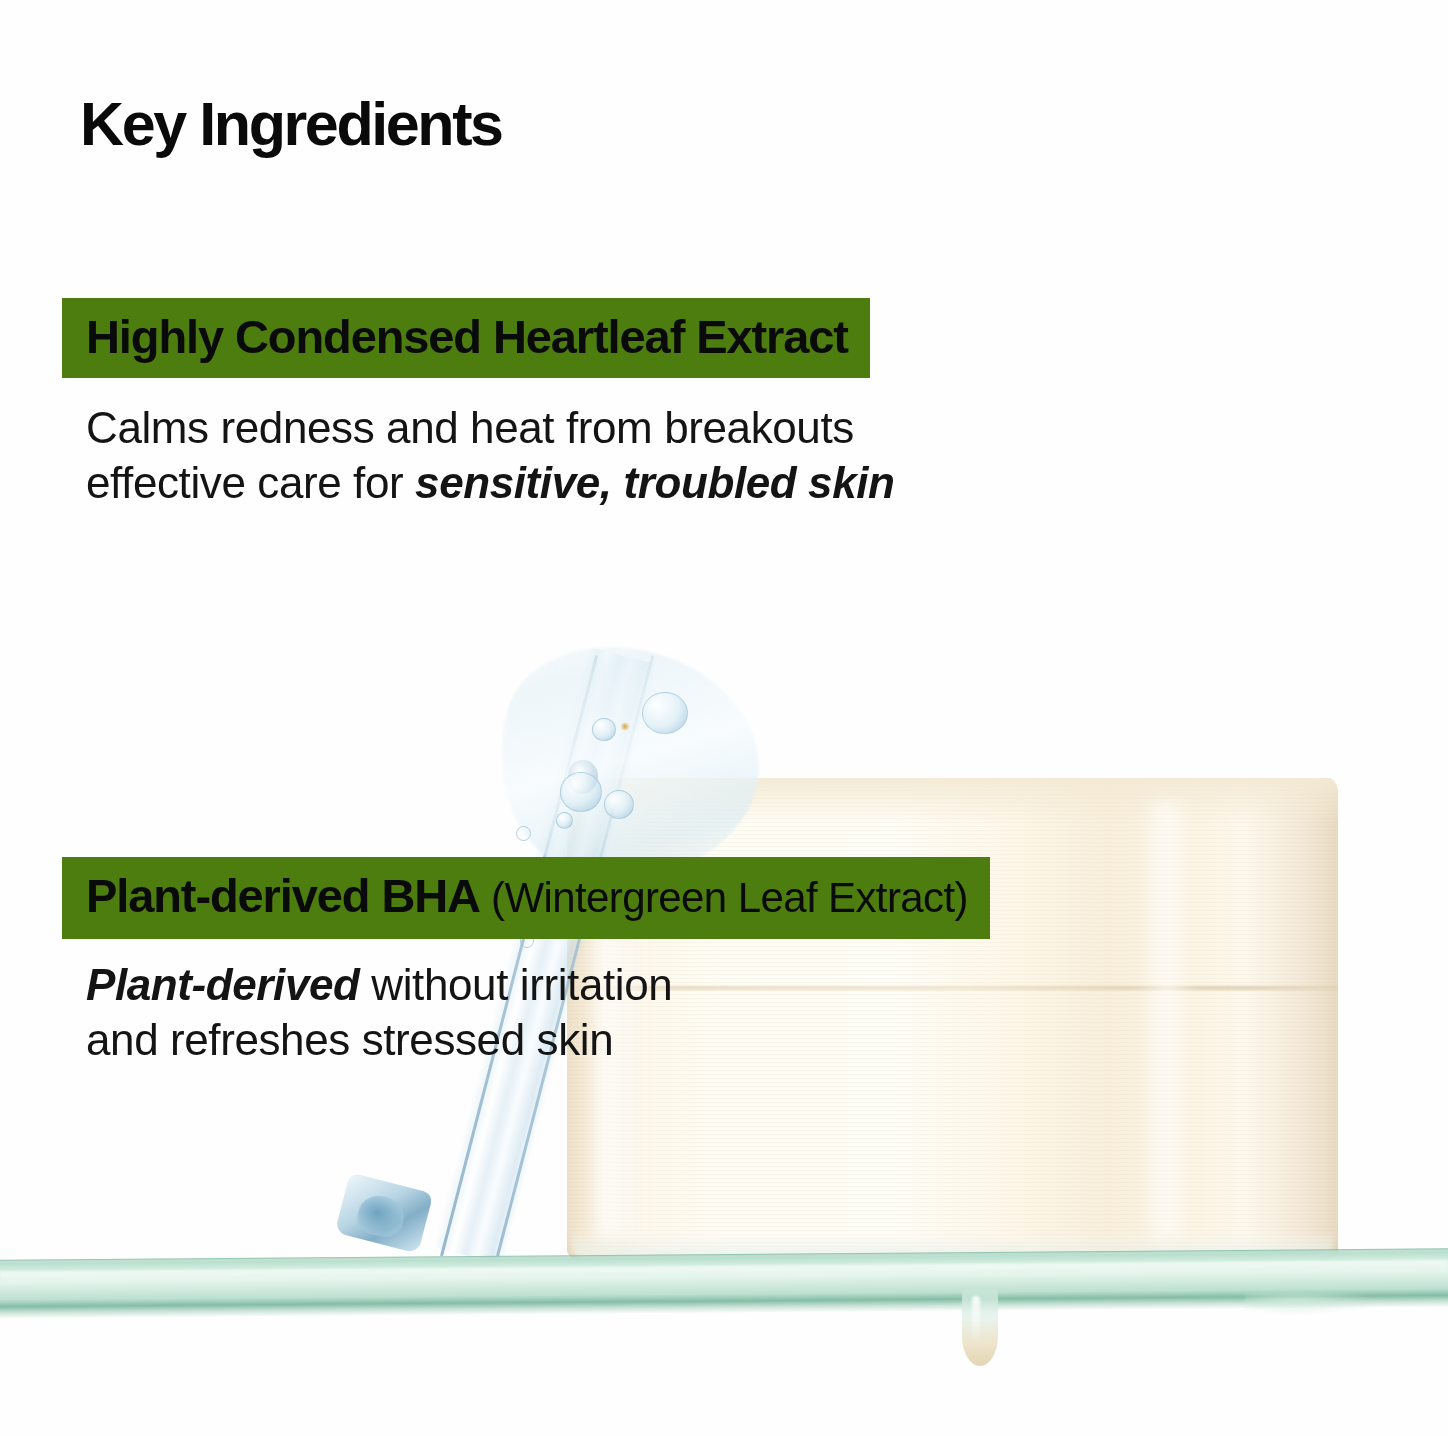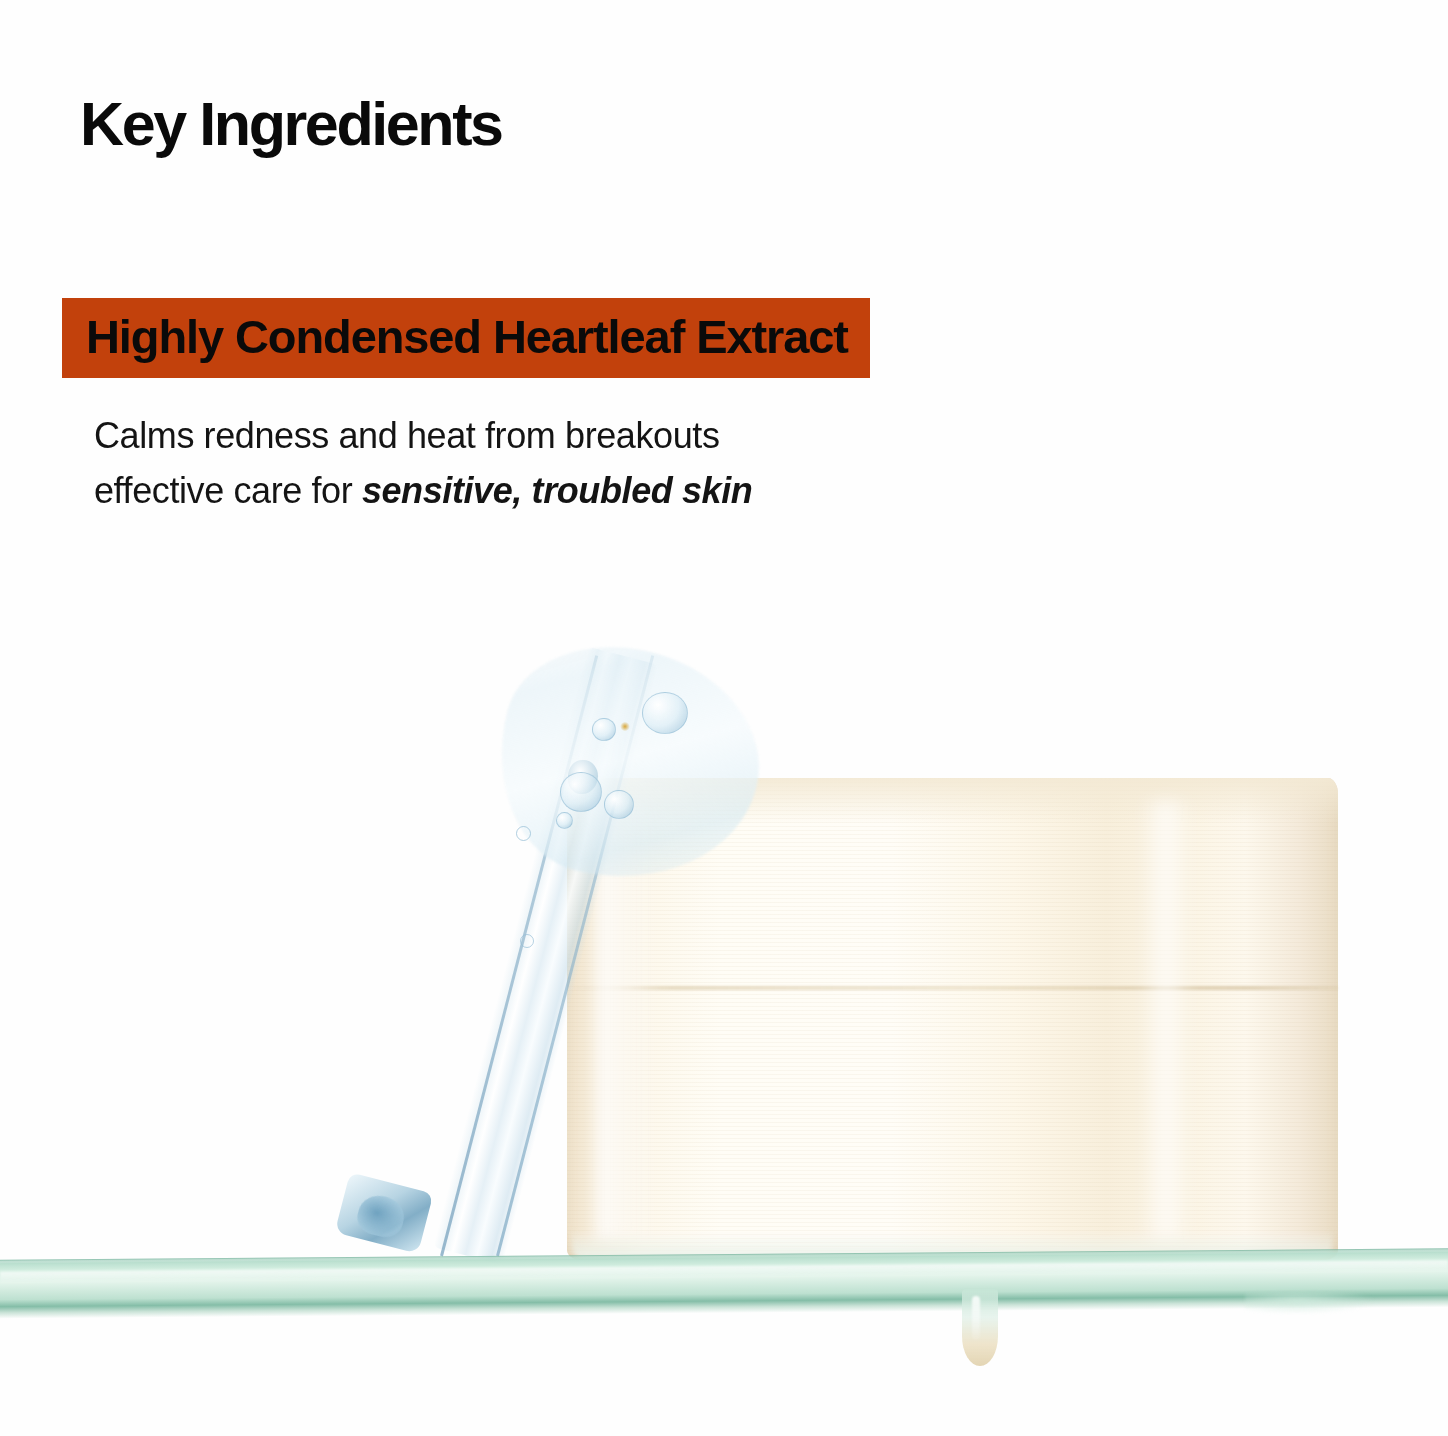--- a/index.html
+++ b/index.html
@@ -319,42 +319,42 @@
 
   .ingredient-block { position: absolute; left: 0; }
   .blk-1 { top: 298px; }
   .blk-2 { top: 572px; }
   .blk-3 { top: 857px; }
 
   .ing-heading {
     display: inline-block;
     margin: 0 2px 0 62px;
     padding: 9px 22px 11px 24px;
-    background: #c2410c;
+    background: #4d7c0f;
     font-size: 47px;
     line-height: 60px;
     font-weight: 700;
     letter-spacing: -1.1px;
     color: #0a0a0a;
     white-space: nowrap;
     box-decoration-break: clone;
   }
   .ing-heading .sub {
     font-weight: 400;
     font-size: 42px;
     letter-spacing: -0.6px;
   }
 
   .ing-desc {
-    margin: 8px;
+    margin: 0;
     padding: 0;
     position: absolute;
     left: 86px;
     width: 900px;
-    font-size: 36px;
+    font-size: 44px;
     line-height: 55px;
     font-weight: 400;
     color: #141414;
     letter-spacing: -0.4px;
   }
   .blk-1 .ing-desc { top: 102px; }
   .blk-2 .ing-desc { top: 100px; }
   .blk-3 .ing-desc { top: 100px; }
   .ing-desc .em {
     font-weight: 700;
@@ -410,15 +410,24 @@
       <div class="ing-heading">
         <span>Highly Condensed Heartleaf Extract</span>
       </div>
       <p class="ing-desc">
         <span class="line">Calms redness and heat from breakouts</span>
         <span class="line"><span>effective care for </span><span class="em">sensitive, troubled skin</span></span>
       </p>
     </div>
 
 
+    <div class="ingredient-block blk-3">
+      <div class="ing-heading">
+        <span>Plant-derived BHA</span><span class="sub"> <span>(Wintergreen Leaf Extract)</span></span>
+      </div>
+      <p class="ing-desc">
+        <span class="line"><span class="em">Plant-derived</span><span> without irritation</span></span>
+        <span class="line">and refreshes stressed skin</span>
+      </p>
+    </div>
 
   </div>
 </div>
 
 </body></html>

